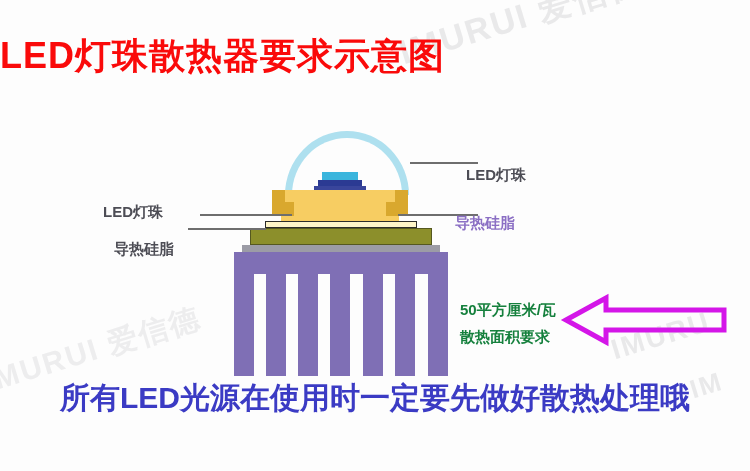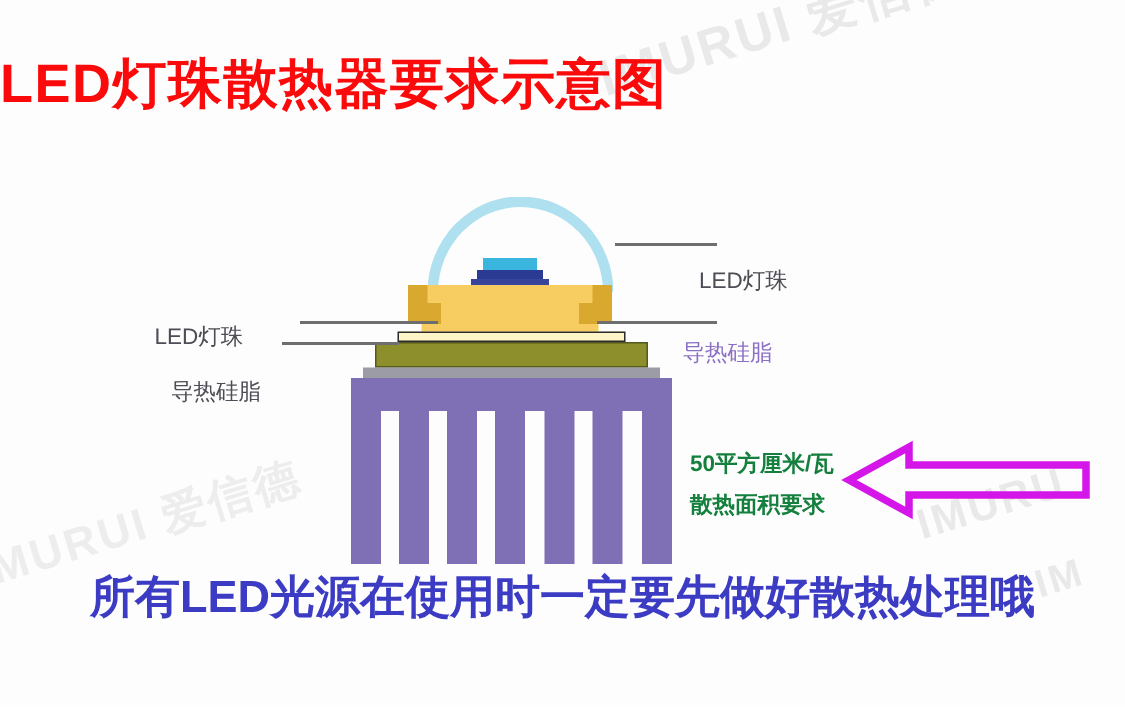--- a/index.html
+++ b/index.html
@@ -150,23 +150,22 @@
     background:#7f6fb5;
   }
 
   
   .lead{ position:absolute; background:#6e6e6e; height:2px; }
 
   
   .lbl{
     position:absolute;
     font-size:15px;
-    font-weight:400;
-    white-space:nowrap;
-    margin-top:12px;
+    font-weight:700;
+    white-space:nowrap;
   }
   .lbl-gray{ color:#4d4d55; }
   .lbl-purple{ color:#8b6fc4; }
 
   
   #note-left{
     position:absolute;
     left:16px; top:292px;
     width:245px;
     font-size:23px;

